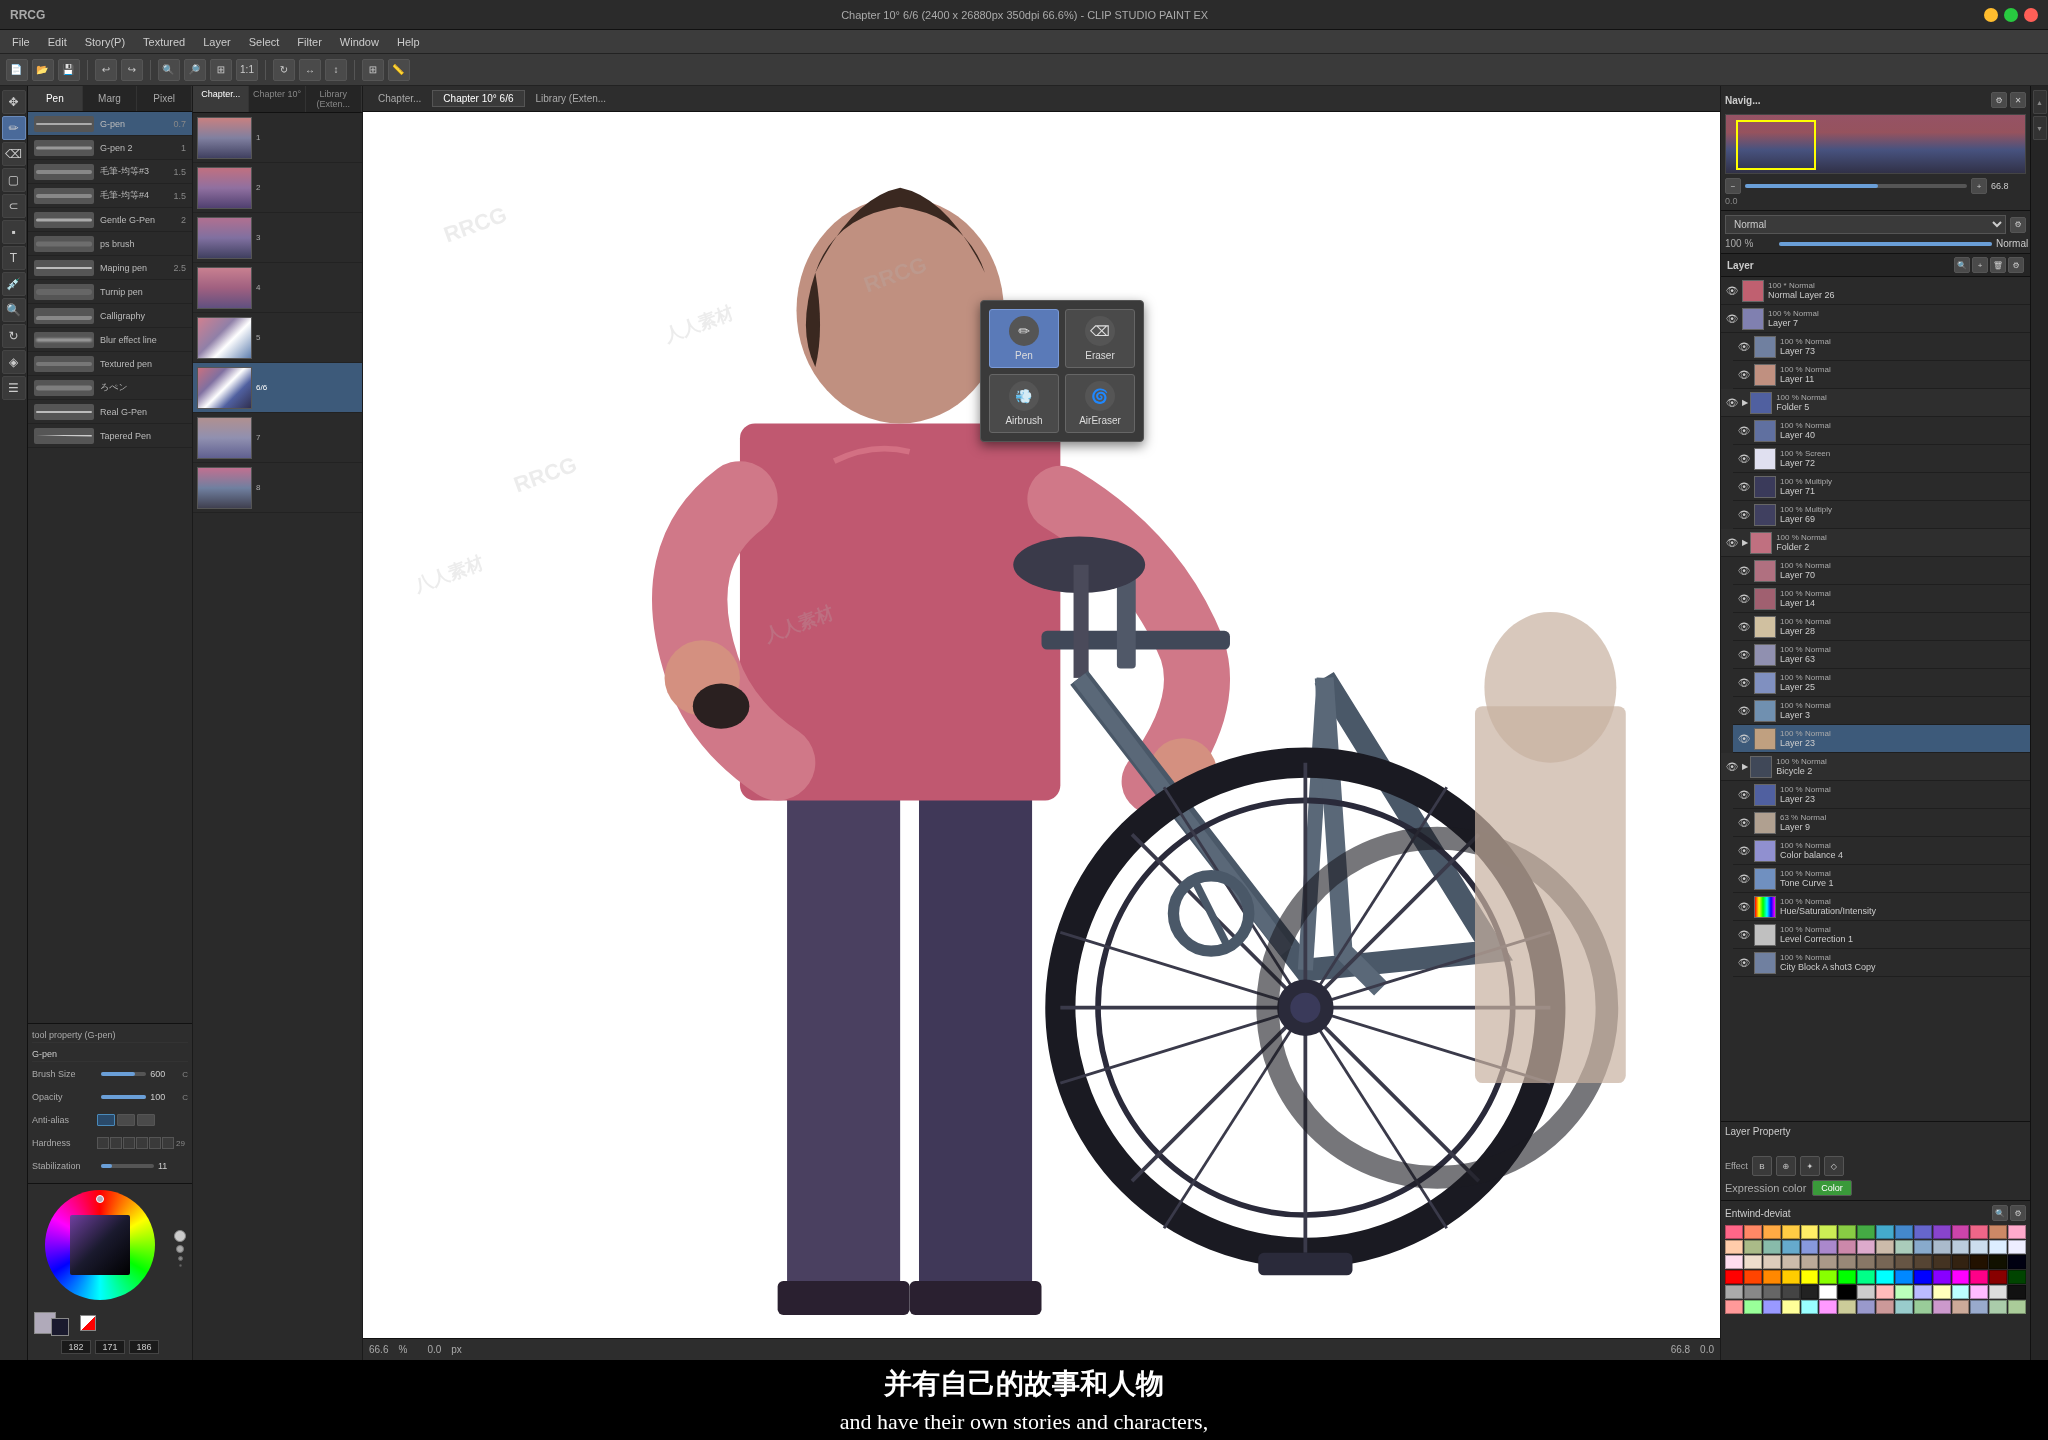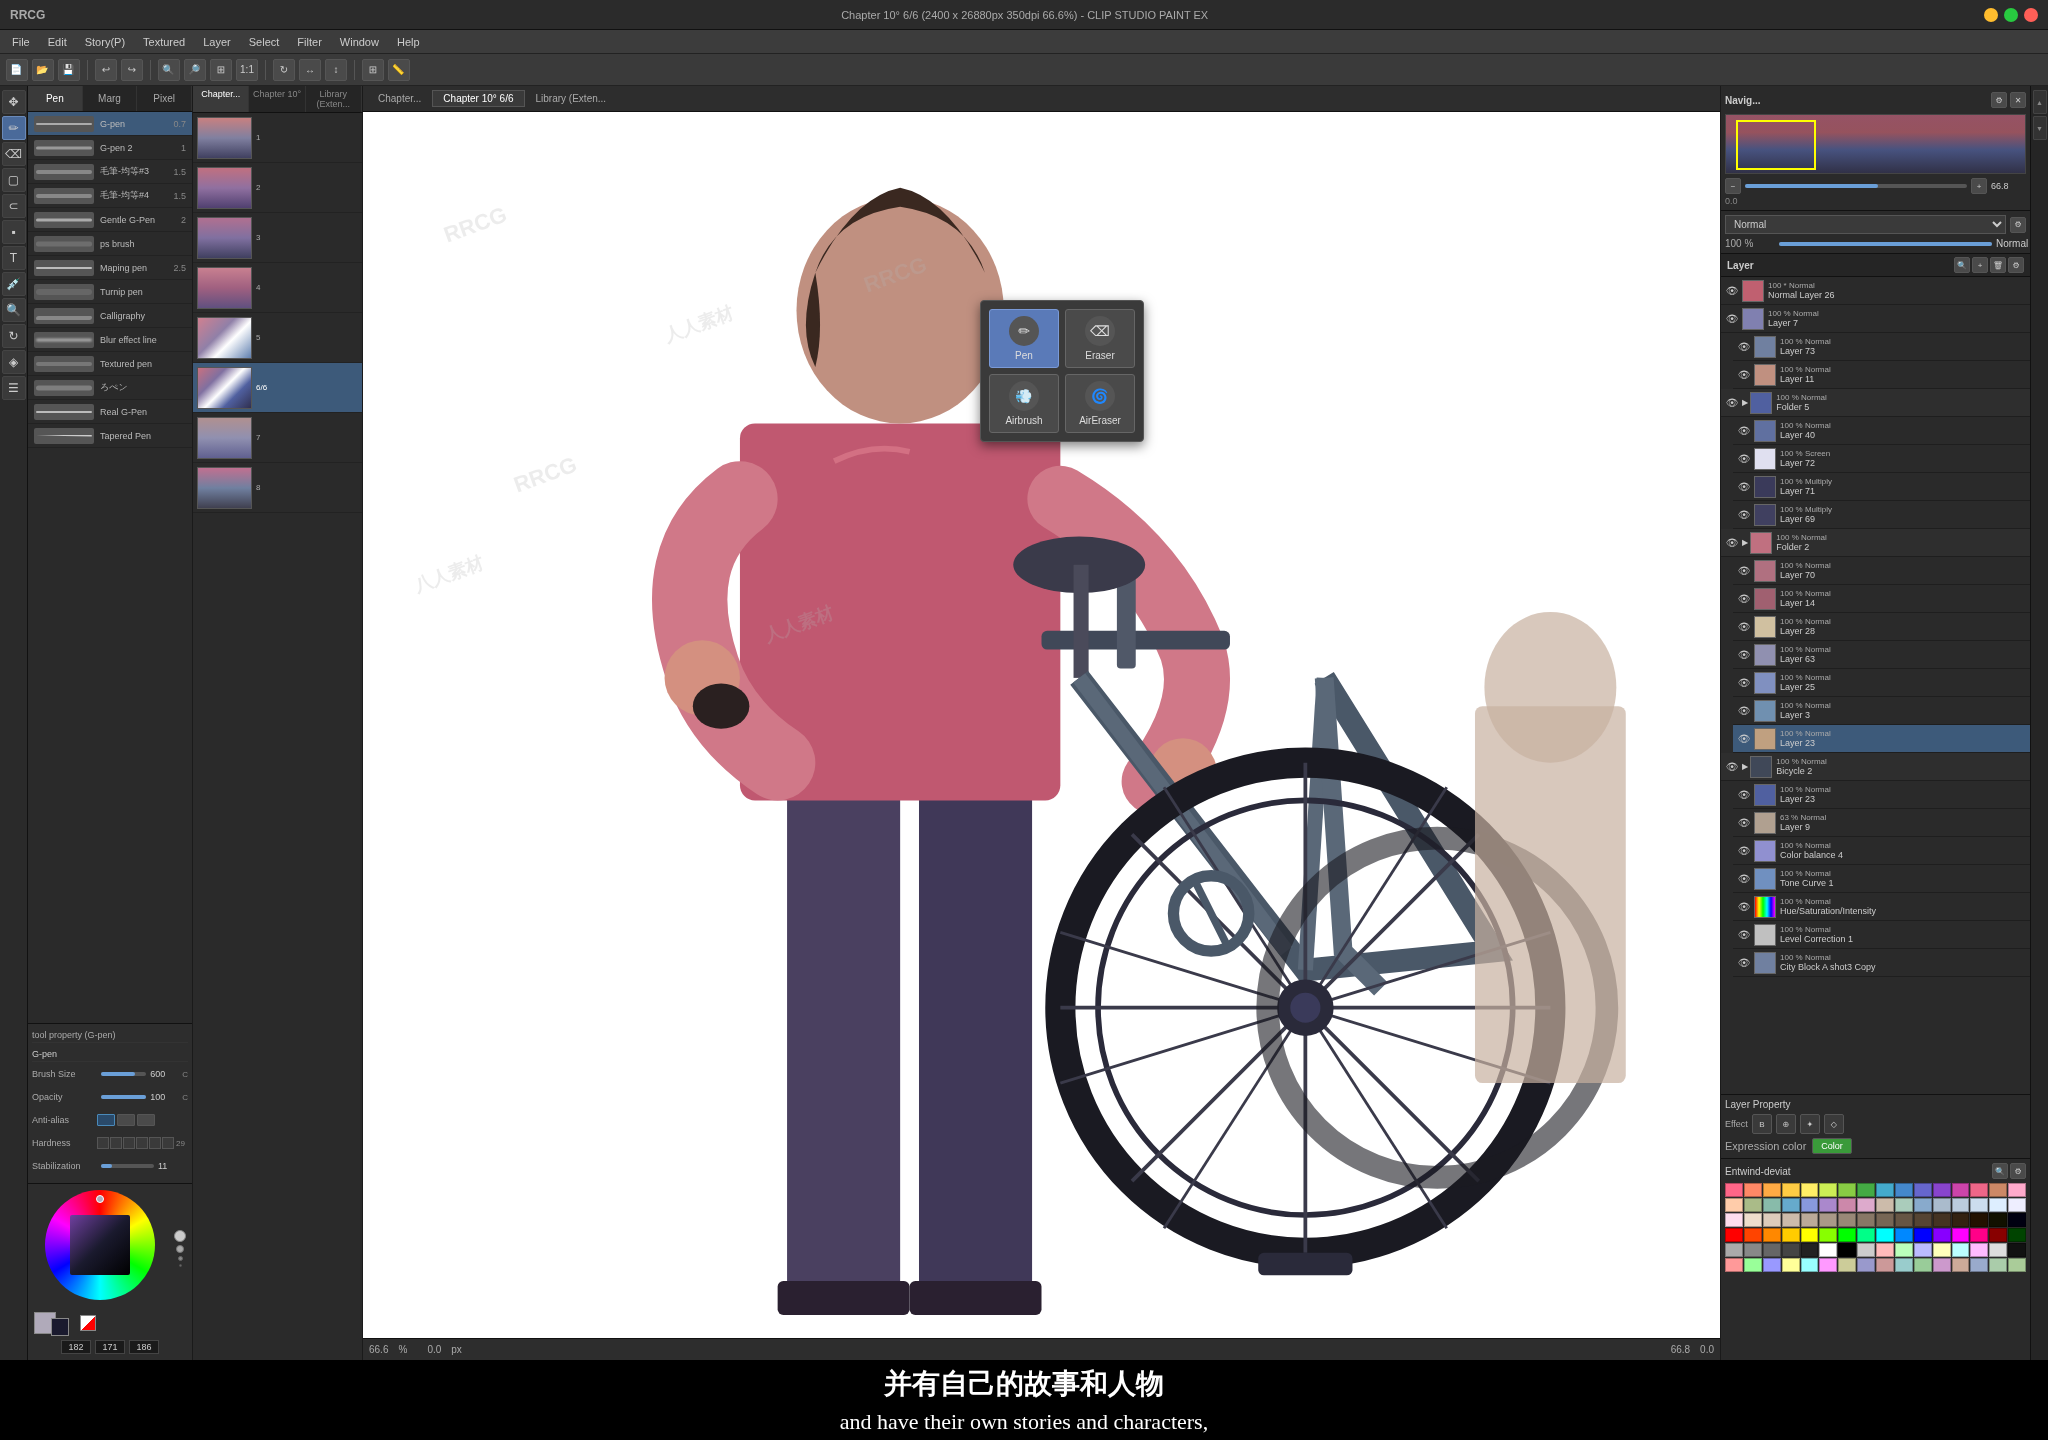--- a/index.html
+++ b/index.html
@@ -534,21 +534,21 @@
     }
     .layer-indent {
       margin-left: 12px;
     }
 
     
     .color-set-panel {
       background: #2a2a2a;
       border-top: 1px solid #111;
       padding: 4px;
-      height: 202px;
+      height: 160px;
     }
     .color-set-header {
       display: flex;
       align-items: center;
       justify-content: space-between;
       margin-bottom: 4px;
     }
     .color-set-title {
       font-size: 10px;
       color: #ccc;
@@ -566,21 +566,21 @@
 
     
     .layer-prop-panel {
       background: #2a2a2a;
       border-top: 1px solid #111;
       padding: 4px;
     }
     .layer-prop-title {
       font-size: 10px;
       color: #ccc;
-      margin-bottom: 4px;
+      margin-bottom: 19px;
     }
     .effect-row {
       display: flex;
       align-items: center;
       gap: 4px;
       margin-bottom: 4px;
     }
     .effect-btn {
       width: 20px;
       height: 20px;

